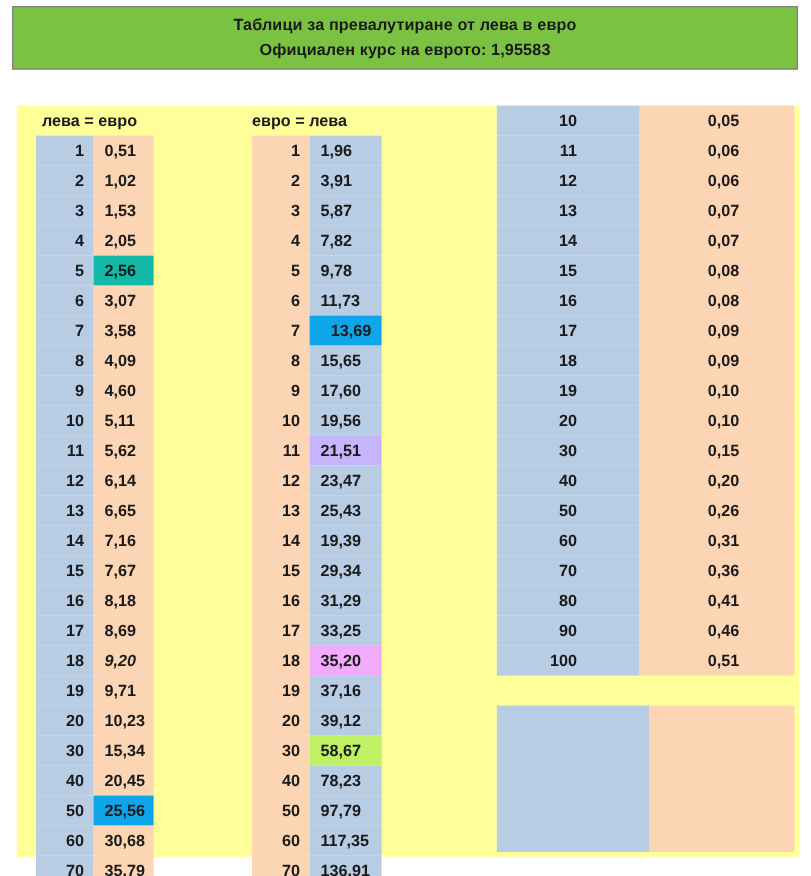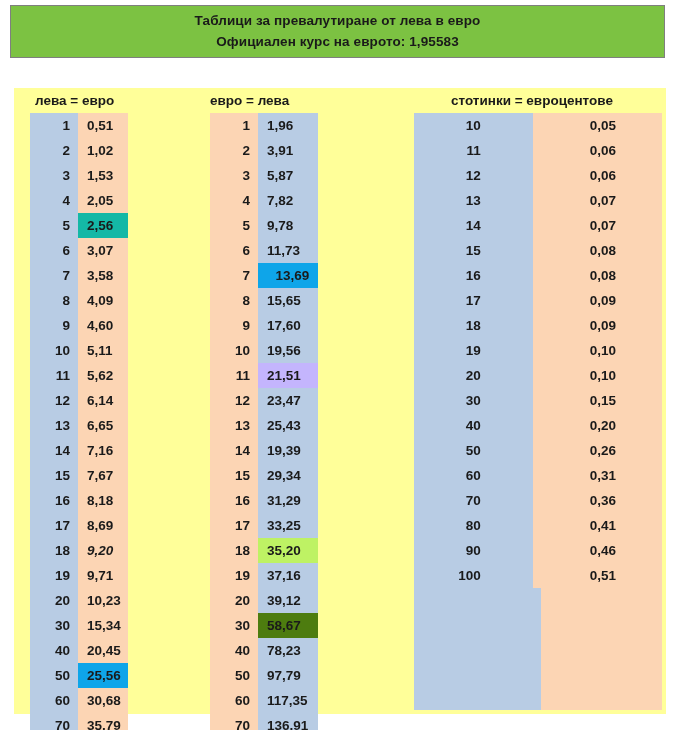--- a/index.html
+++ b/index.html
@@ -302,33 +302,33 @@
         <div class="trow">
           <div class="cell left-col c1" style="background: rgb(252, 213, 180);">16</div>
           <div class="cell right-col c2" style="background: rgb(184, 204, 228);">31,29</div>
         </div>
         <div class="trow">
           <div class="cell left-col c1" style="background: rgb(252, 213, 180);">17</div>
           <div class="cell right-col c2" style="background: rgb(184, 204, 228);">33,25</div>
         </div>
         <div class="trow">
           <div class="cell left-col c1" style="background: rgb(252, 213, 180);">18</div>
-          <div class="cell right-col c2" style="background: #bef264;">35,20</div>
+          <div class="cell right-col c2" style="background: #f0abfc;">35,20</div>
         </div>
         <div class="trow">
           <div class="cell left-col c1" style="background: rgb(252, 213, 180);">19</div>
           <div class="cell right-col c2" style="background: rgb(184, 204, 228);">37,16</div>
         </div>
         <div class="trow">
           <div class="cell left-col c1" style="background: rgb(252, 213, 180);">20</div>
           <div class="cell right-col c2" style="background: rgb(184, 204, 228);">39,12</div>
         </div>
         <div class="trow">
           <div class="cell left-col c1" style="background: rgb(252, 213, 180);">30</div>
-          <div class="cell right-col c2" style="background: #4d7c0f;">58,67</div>
+          <div class="cell right-col c2" style="background: #bef264;">58,67</div>
         </div>
         <div class="trow">
           <div class="cell left-col c1" style="background: rgb(252, 213, 180);">40</div>
           <div class="cell right-col c2" style="background: rgb(184, 204, 228);">78,23</div>
         </div>
         <div class="trow">
           <div class="cell left-col c1" style="background: rgb(252, 213, 180);">50</div>
           <div class="cell right-col c2" style="background: rgb(184, 204, 228);">97,79</div>
         </div>
         <div class="trow">
@@ -336,21 +336,20 @@
           <div class="cell right-col c2" style="background: rgb(184, 204, 228);">117,35</div>
         </div>
         <div class="trow">
           <div class="cell left-col c1" style="background: rgb(252, 213, 180);">70</div>
           <div class="cell right-col c2" style="background: rgb(184, 204, 228);">136,91</div>
         </div>
       </div>
   </div>
 
   <div class="conv-table" id="table-stotinki">
-    <div class="tbl-header">стотинки = евроцентове</div>
     <div class="tbl-body">
         <div class="trow">
           <div class="cell left-col c1" style="background: rgb(184, 204, 228);">10</div>
           <div class="cell right-col c2" style="background: rgb(252, 213, 180);">0,05</div>
         </div>
         <div class="trow">
           <div class="cell left-col c1" style="background: rgb(184, 204, 228);">11</div>
           <div class="cell right-col c2" style="background: rgb(252, 213, 180);">0,06</div>
         </div>
         <div class="trow">

